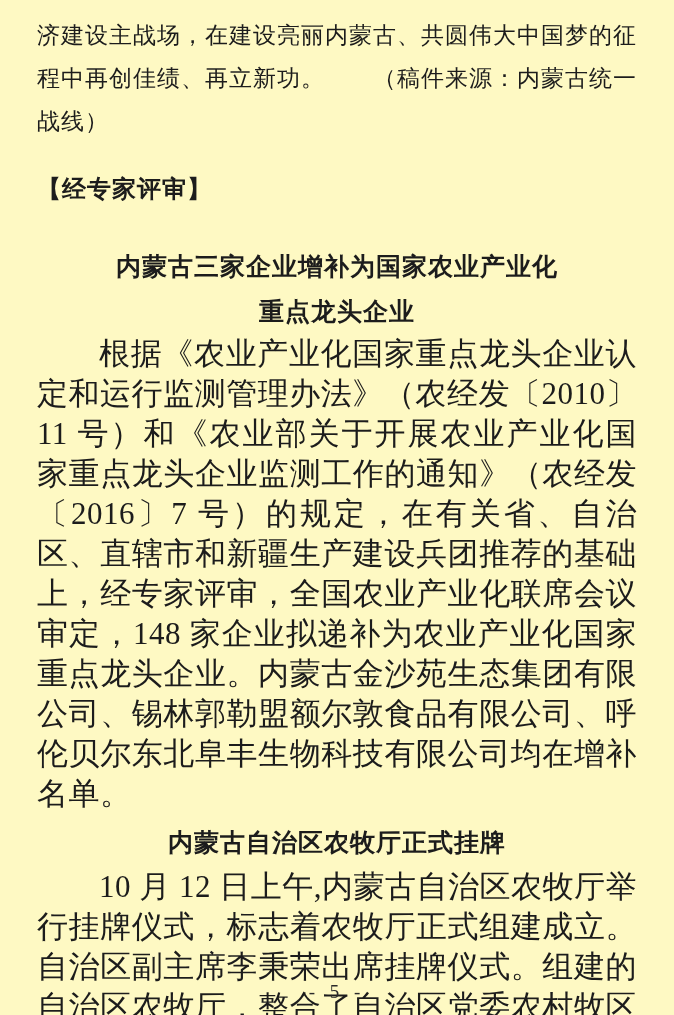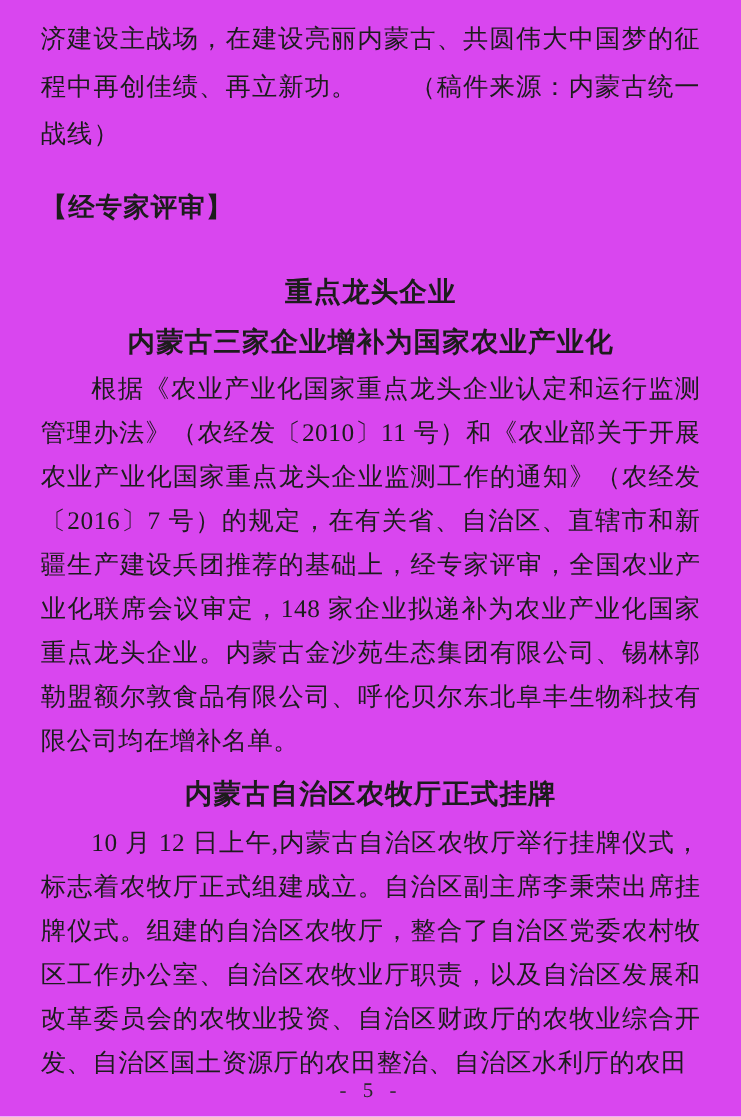--- a/index.html
+++ b/index.html
@@ -5,21 +5,21 @@
   html, body {
     margin: 0;
     padding: 0;
     background: #ffffff;
   }
   .page {
     position: relative;
     width: 674px;
     height: 1015px;
     margin: 0 auto;
-    background: #d946ef;
+    background: #fef9c3;
     color: #1c1c1c;
     font-family: "Liberation Serif", "DejaVu Serif", serif;
     overflow: hidden;
     box-sizing: border-box;
   }
   .content {
     padding: 14px 37px 0 37px;
   }
   .para-continuation {
     font-size: 23px;
@@ -45,21 +45,21 @@
     line-height: 45px;
     letter-spacing: 1px;
   }
   .article-title.second {
     margin-top: 6px;
     margin-bottom: 2px;
     text-align: center;
   }
   .article-body {
     margin: 0;
-    font-size: 23px;
+    font-size: 31px;
     line-height: 40px;
     text-align: justify;
     text-justify: inter-ideograph;
     text-indent: 2em;
     letter-spacing: 0.5px;
   }
   .page-footer {
     position: absolute;
     left: 0;
     bottom: 12px;
@@ -74,22 +74,22 @@
 <body>
 
 <div class="page">
   <div class="content">
 
     <p class="para-continuation">济建设主战场，在建设亮丽内蒙古、共圆伟大中国梦的征程中再创佳绩、再立新功。　　（稿件来源：内蒙古统一战线）</p>
 
     <div class="section-label">【经专家评审】</div>
 
     <div class="article-title">
+      <div>内蒙古三家企业增补为国家农业产业化</div>
       <div>重点龙头企业</div>
-      <div>内蒙古三家企业增补为国家农业产业化</div>
     </div>
 
     <p class="article-body">根据《农业产业化国家重点龙头企业认定和运行监测管理办法》（农经发〔2010〕11 号）和《农业部关于开展农业产业化国家重点龙头企业监测工作的通知》（农经发〔2016〕7 号）的规定，在有关省、自治区、直辖市和新疆生产建设兵团推荐的基础上，经专家评审，全国农业产业化联席会议审定，148 家企业拟递补为农业产业化国家重点龙头企业。内蒙古金沙苑生态集团有限公司、锡林郭勒盟额尔敦食品有限公司、呼伦贝尔东北阜丰生物科技有限公司均在增补名单。</p>
 
     <div class="article-title second">内蒙古自治区农牧厅正式挂牌</div>
 
     <p class="article-body">10 月 12 日上午,内蒙古自治区农牧厅举行挂牌仪式，标志着农牧厅正式组建成立。自治区副主席李秉荣出席挂牌仪式。组建的自治区农牧厅，整合了自治区党委农村牧区工作办公室、自治区农牧业厅职责，以及自治区发展和改革委员会的农牧业投资、自治区财政厅的农牧业综合开发、自治区国土资源厅的农田整治、自治区水利厅的农田</p>
 
   </div>
 

